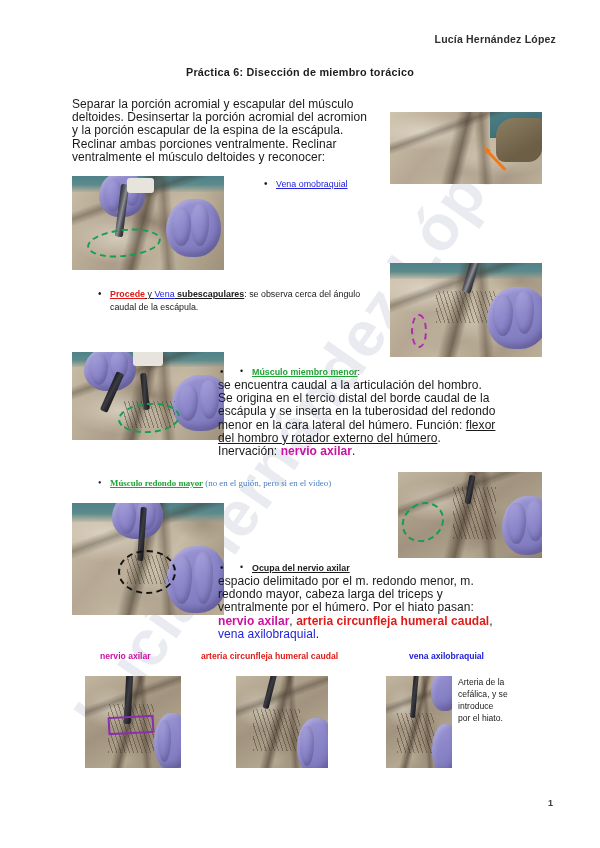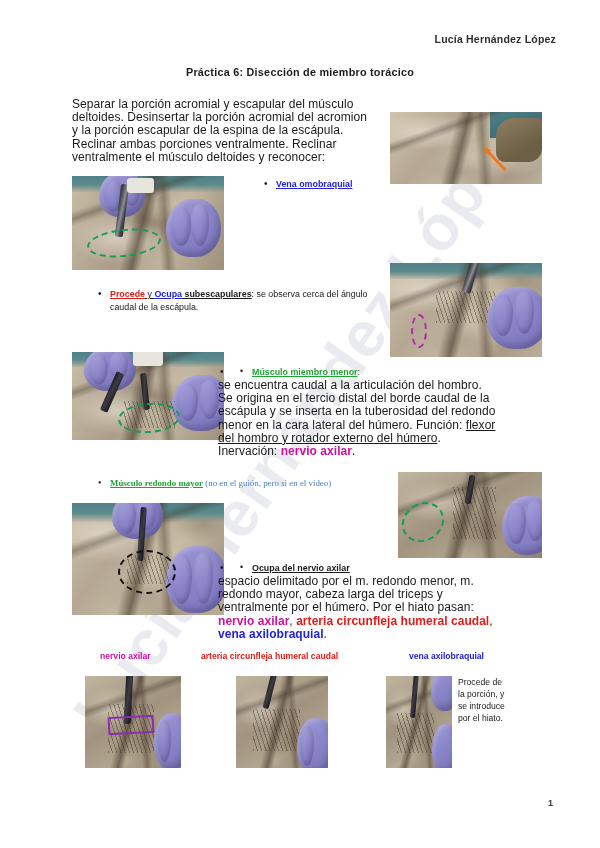--- a/index.html
+++ b/index.html
@@ -82,21 +82,21 @@
     position: absolute;
     left: 2px;
     top: -1px;
     font-size: 10px;
     color: #1a1a1a;
   }
 
   .u { text-decoration: underline; }
   .b { font-weight: 700; }
   .green  { color: #22a336; font-weight: 700; }
-  .blue   { color: #2222d8; font-weight: 700; }
+  .blue   { color: #2222d8; font-weight: 400; }
   .red    { color: #e01b17; font-weight: 700; }
   .magenta{ color: #cc11a0; font-weight: 700; }
   .teal   { color: #4a7fc1; }
 
   .cap {
     position: absolute;
     font-size: 8.6px;
     font-weight: 700;
     z-index: 3;
     white-space: nowrap;
@@ -260,21 +260,21 @@
     <div class="bg striations" style="left:30%;top:30%;width:40%;height:34%;"></div>
     <div class="glove" style="left:64%;top:26%;width:40%;height:66%;"></div>
     <div class="finger" style="left:68%;top:34%;width:13%;height:44%;"></div>
     <div class="finger" style="left:82%;top:30%;width:13%;height:46%;"></div>
     <div class="tool" style="left:50%;top:-2%;width:6%;height:34%;transform:rotate(16deg);"></div>
     <div class="ann ell-purple" style="left:14%;top:54%;width:8%;height:32%;"></div>
   </div>
 
   <div class="layer" style="top:288px; left:96px; width:272px;">
     <div class="bullet">
-      <span class="u red">Procede</span><span class="u"> y </span><span class="u blue">Ocupa</span><span class="u b"> subescapulares</span><span>: se observa cerca del ángulo caudal de la escápula.</span>
+      <span class="u red">Procede</span><span class="u"> y </span><span class="u blue">Vena</span><span class="u b"> subescapulares</span><span>: se observa cerca del ángulo caudal de la escápula.</span>
     </div>
   </div>
 
   <div class="photo" style="left:72px; top:352px; width:152px; height:88px;">
     <div class="bg tissue2"></div>
     <div class="drape-top"></div>
     <div class="bg fissures"></div>
     <div class="glove" style="left:8%;top:-6%;width:34%;height:50%;"></div>
     <div class="finger" style="left:12%;top:2%;width:12%;height:36%;"></div>
     <div class="finger" style="left:25%;top:0%;width:12%;height:32%;"></div>
@@ -365,17 +365,17 @@
 
   <div class="photo" style="left:386px; top:676px; width:66px; height:92px;">
     <div class="bg tissue3"></div>
     <div class="bg fissures"></div>
     <div class="bg striations" style="left:16%;top:40%;width:56%;height:44%;"></div>
     <div class="tool-dark" style="left:40%;top:-4%;width:8%;height:50%;transform:rotate(5deg);"></div>
     <div class="glove" style="left:68%;top:-8%;width:42%;height:46%;"></div>
     <div class="glove" style="left:70%;top:52%;width:40%;height:54%;"></div>
   </div>
 
-  <div class="layer" id="side-note" style="top:676px; left:458px; width:50px;">Procede de la porción, y se introduce por el hiato.</div>
+  <div class="layer" id="side-note" style="top:676px; left:458px; width:50px;">Arteria de la cefálica, y se introduce por el hiato.</div>
 
   <div class="layer" id="page-number">1</div>
 
 </div>
 
 </body></html>

